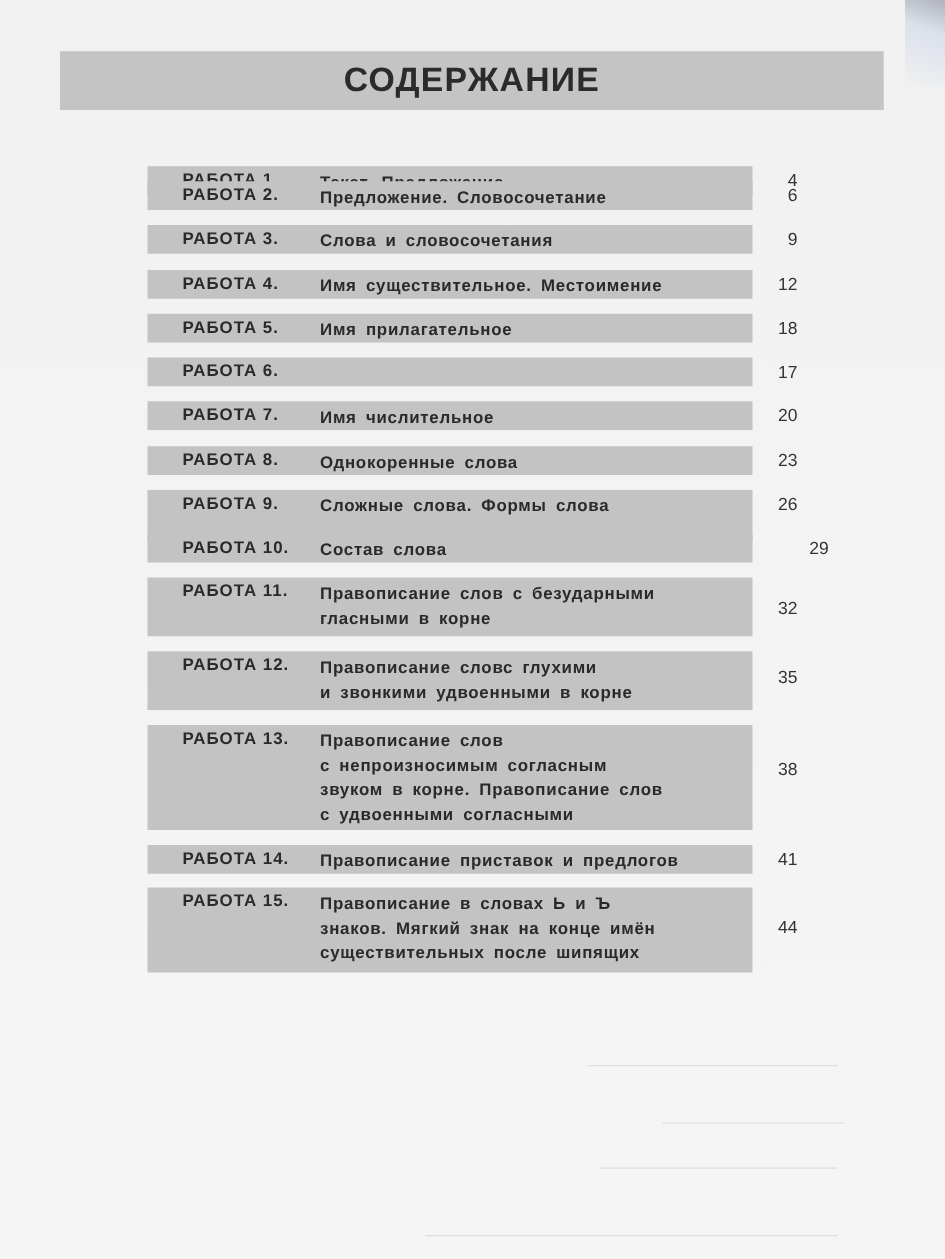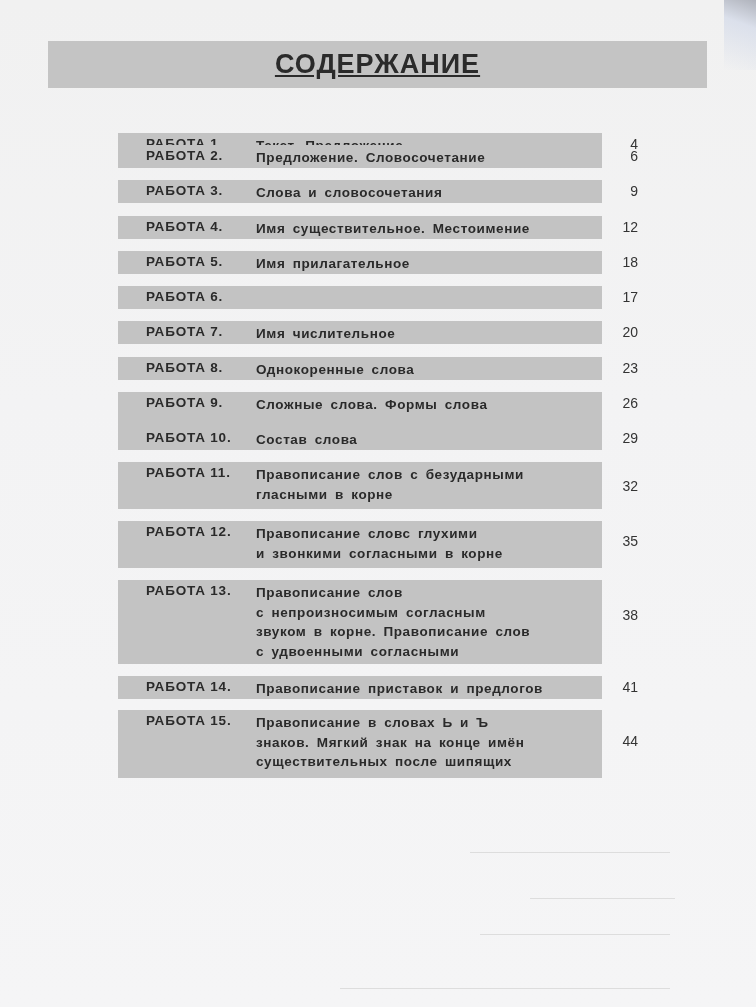--- a/index.html
+++ b/index.html
@@ -39,21 +39,20 @@
       background: #c4c4c4;
       display: flex;
       align-items: center;
       justify-content: center;
     }
     .title-text {
       font-weight: bold;
       font-size: 27px;
       letter-spacing: 1px;
       color: #2b2b2b;
-      text-decoration: underline;
     }
     .toc-row {
       position: absolute;
       left: 118px;
       width: 540px;
     }
     .toc-bar {
       position: absolute;
       left: 0; top: 0;
       width: 484px;
@@ -162,40 +161,40 @@
     <span class="toc-page" style="top:3px;">23</span>
   </div>
 
   <div class="toc-row" style="top:392px; height:41px;">
     <div class="toc-bar"></div>
     <span class="toc-label">РАБОТА 9.</span>
     <span class="toc-title">Сложные слова. Формы слова</span>
     <span class="toc-page" style="top:3px;">26</span>
   </div>
 
-  <div class="toc-row" style="top:427px; height:23px;">
+  <div class="toc-row" style="top:427px; height:23px;padding-left:25px;">
     <div class="toc-bar"></div>
     <span class="toc-label">РАБОТА 10.</span>
     <span class="toc-title">Состав слова</span>
     <span class="toc-page" style="top:3px;">29</span>
   </div>
 
   <div class="toc-row" style="top:462px; height:47px;">
     <div class="toc-bar"></div>
     <span class="toc-label">РАБОТА 11.</span>
     <span class="toc-title">Правописание слов с безударными
 гласными в корне</span>
     <span class="toc-page" style="top:16px;">32</span>
   </div>
 
   <div class="toc-row" style="top:521px; height:47px;">
     <div class="toc-bar"></div>
     <span class="toc-label">РАБОТА 12.</span>
     <span class="toc-title">Правописание словс глухими
-и звонкими согласными в корне</span>
+и звонкими удвоенными в корне</span>
     <span class="toc-page" style="top:12px;">35</span>
   </div>
 
   <div class="toc-row" style="top:580px; height:84px;">
     <div class="toc-bar"></div>
     <span class="toc-label">РАБОТА 13.</span>
     <span class="toc-title">Правописание слов
 с непроизносимым согласным
 звуком в корне. Правописание слов
 с удвоенными согласными</span>

